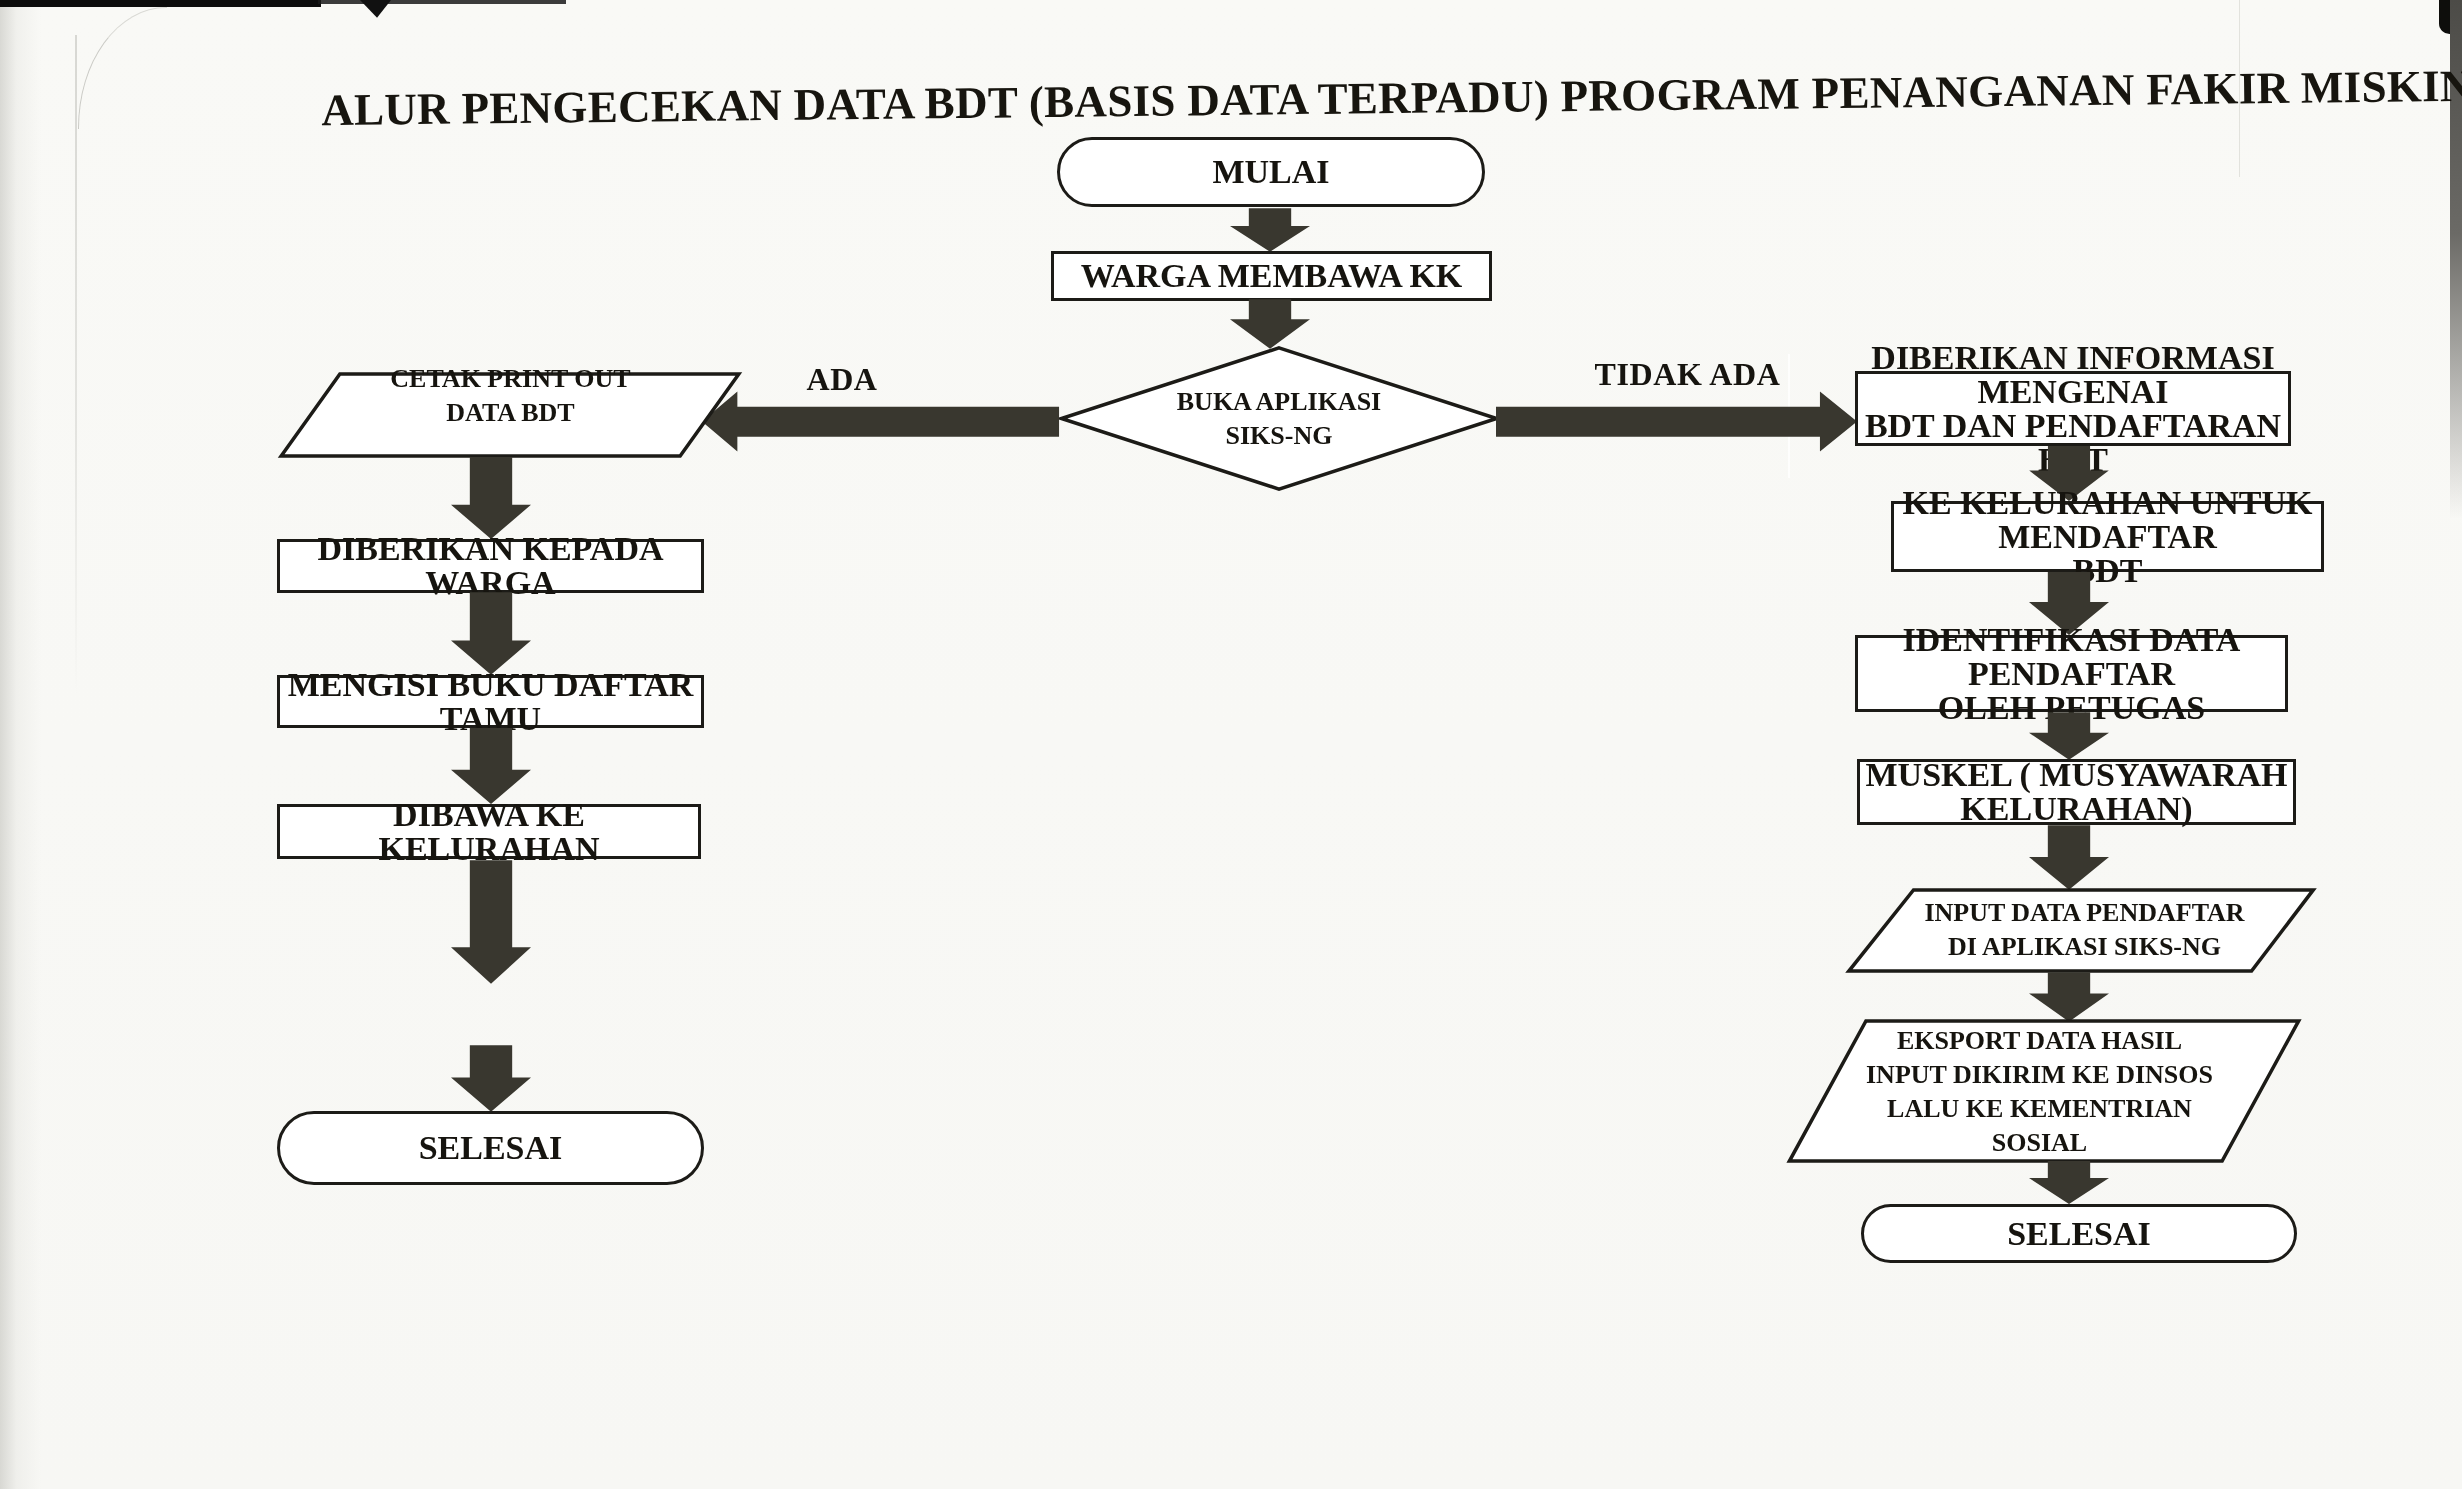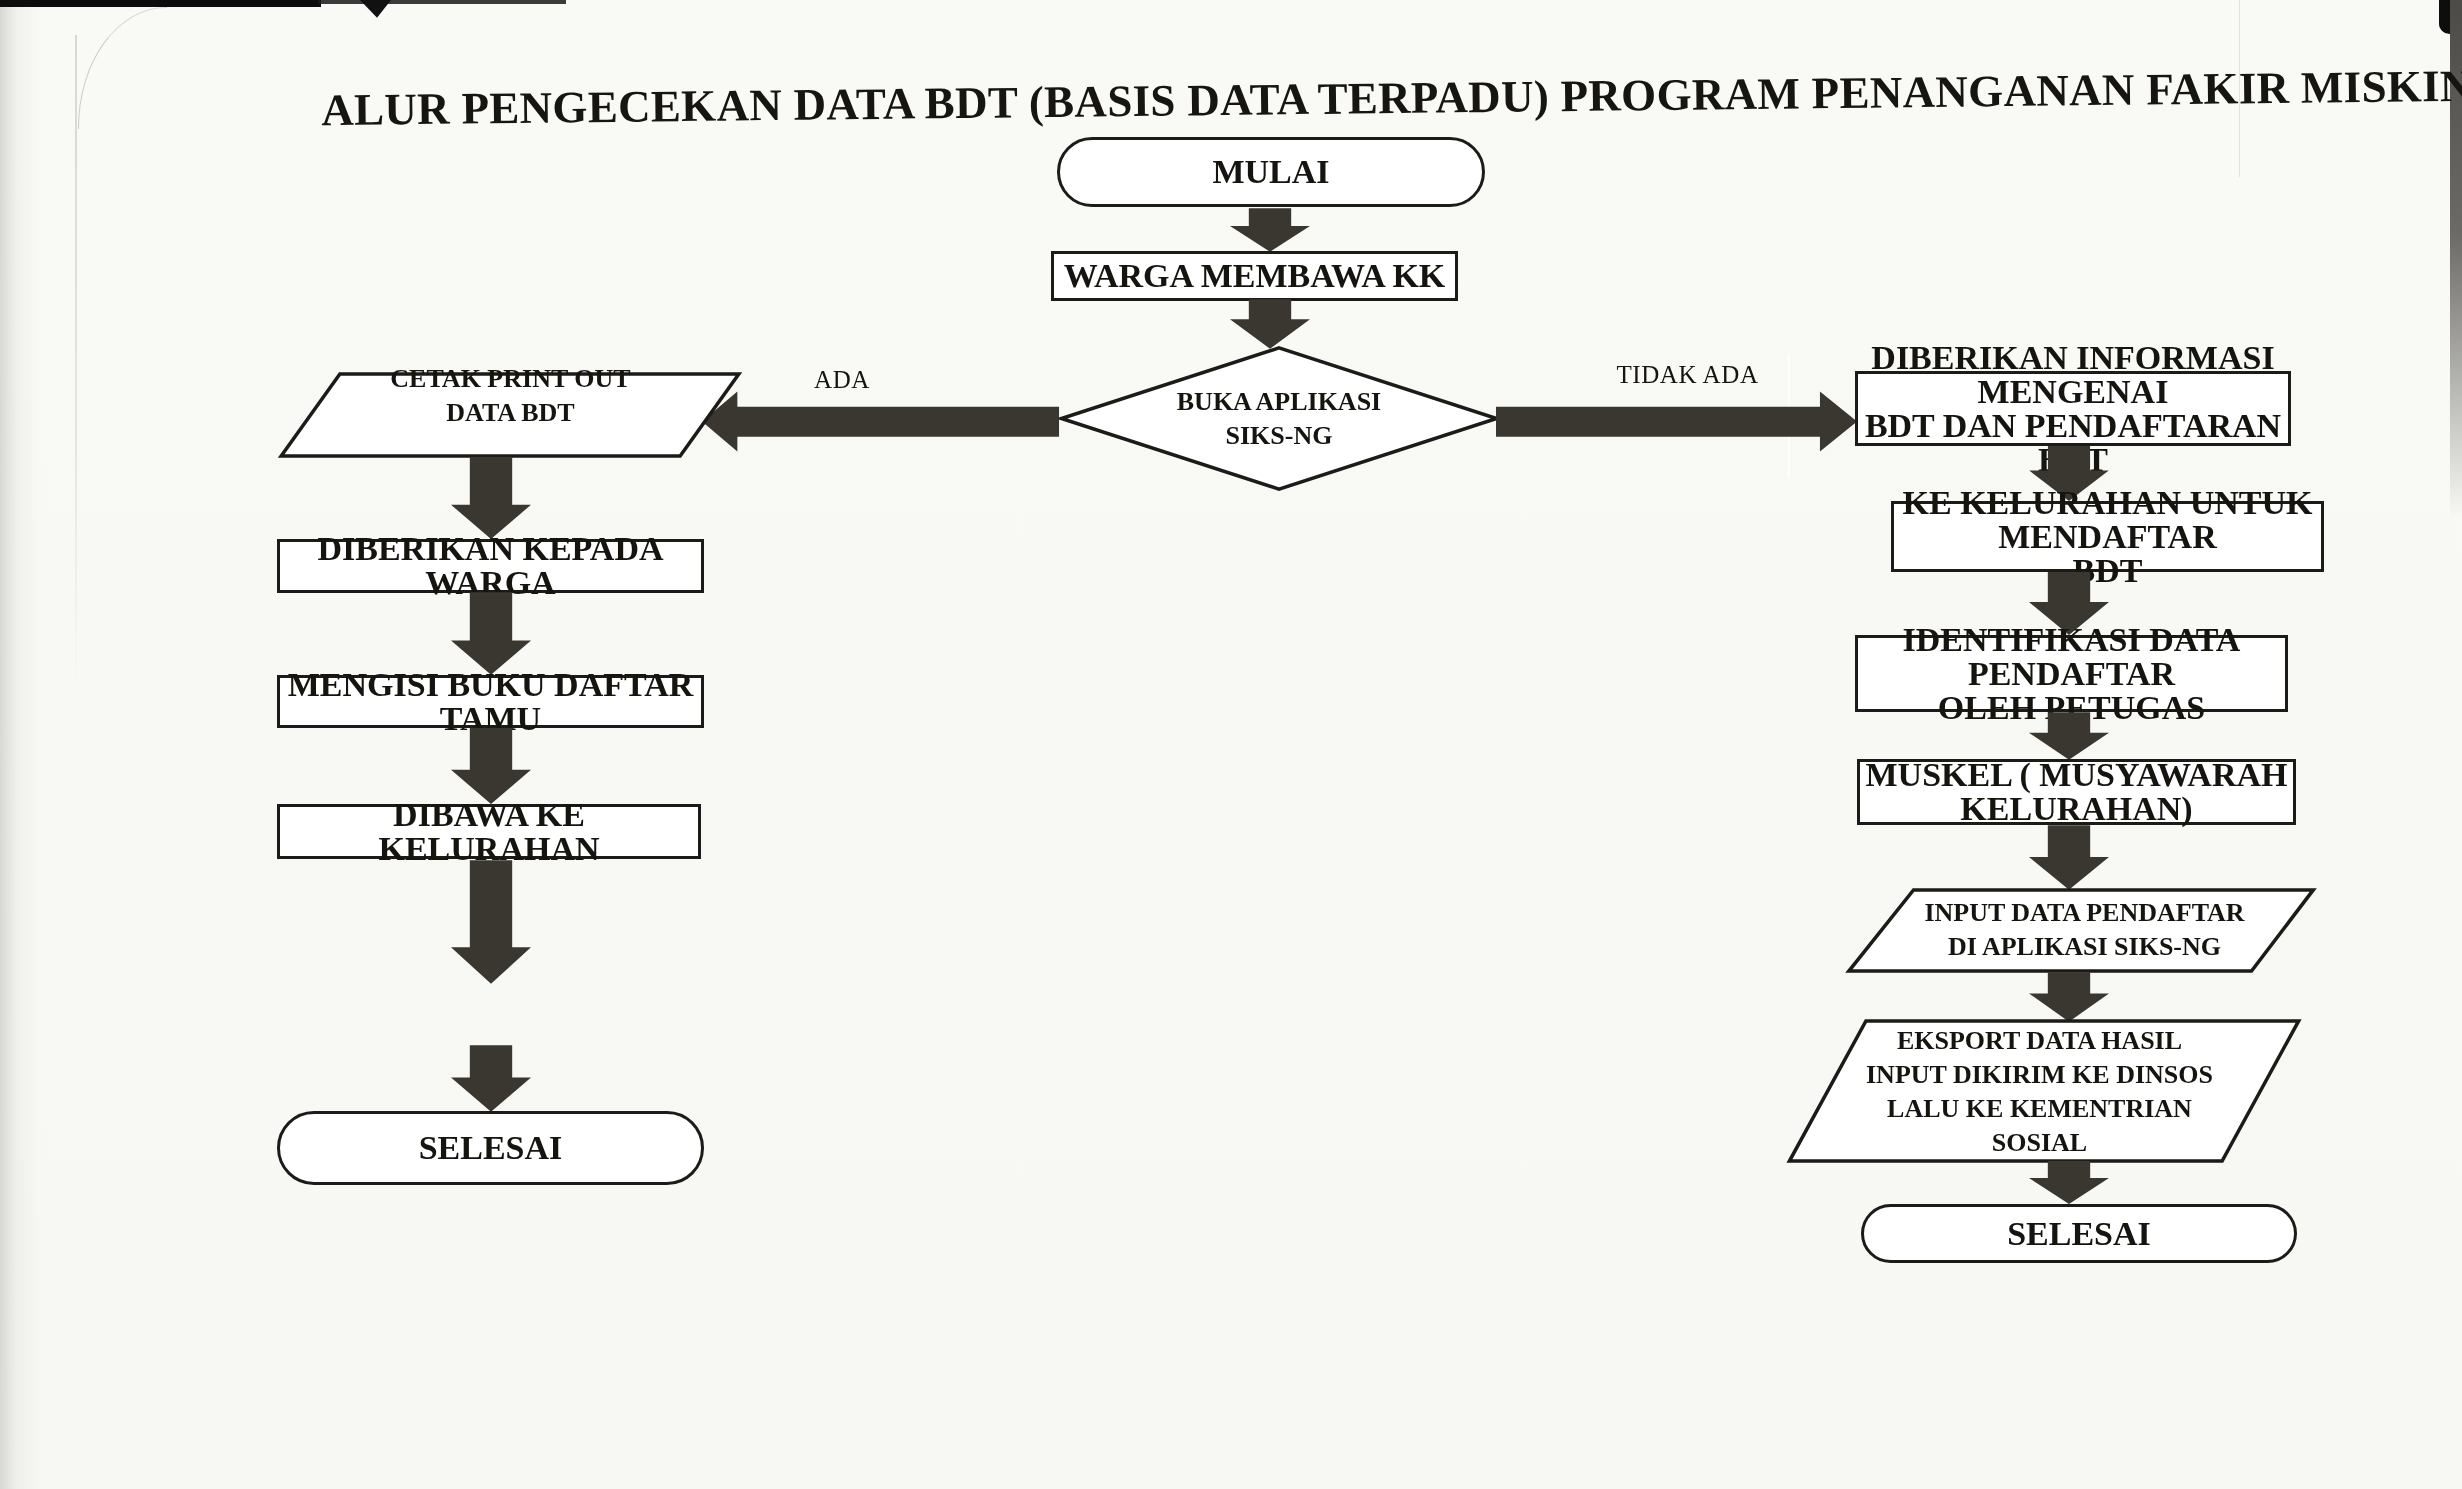--- a/index.html
+++ b/index.html
@@ -43,21 +43,21 @@
     display:flex;flex-direction:column;align-items:center;justify-content:center;
     text-align:center;font-weight:bold;font-size:34px;line-height:34px;
     box-sizing:border-box;
   }
   .stadium{border-radius:41px;}
   .ghost{ 
     position:absolute;display:flex;flex-direction:column;align-items:center;justify-content:center;
     text-align:center;font-weight:bold;font-size:26px;line-height:34px;background:transparent;border:none;
   }
   .blabel{position:absolute;display:flex;align-items:center;justify-content:center;
-    font-weight:normal;font-size:25px;letter-spacing:0.6px;}
+    font-weight:bold;font-size:32px;letter-spacing:0.6px;}
   .shape{position:absolute;}
   .shape polygon{fill:#ffffff;stroke:#1c1b17;stroke-width:6;}
   .arrow polygon{fill:#39372f;stroke:none;}
 </style>
 </head>
 <body>
 
 <div class="page">
 
   <div class="abs scan-top-strip"></div>
@@ -73,21 +73,21 @@
   <div class="abs title">ALUR PENGECEKAN DATA BDT (BASIS DATA TERPADU) PROGRAM PENANGANAN FAKIR MISKIN</div>
 
   <div class="abs node stadium" style="left:1057px;top:137px;width:428px;height:70px;">
     <div>MULAI</div>
   </div>
 
   <svg class="arrow abs" style="left:1230px;top:208px" width="80" height="44" viewBox="0 0 136 74">
     <polygon points="32,0 104,0 104,30 136,30 68,74 0,30 32,30"></polygon>
     </svg>
 
-  <div class="abs node" style="left:1051px;top:251px;width:407px;height:50px;">
+  <div class="abs node" style="left:1051px;top:251px;width:441px;height:50px;">
     <div>WARGA MEMBAWA KK</div>
   </div>
 
   <svg class="arrow abs" style="left:1230px;top:299px" width="80" height="50" viewBox="0 0 136 84">
     <polygon points="32,0 104,0 104,34 136,34 68,84 0,34 32,34"></polygon>
     </svg>
 
   <svg class="shape" style="left:1058px;top:345px" width="442" height="147" viewBox="0 0 750 250">
     <polygon points="375,5 745,125 375,245 5,125"></polygon>
     </svg>

